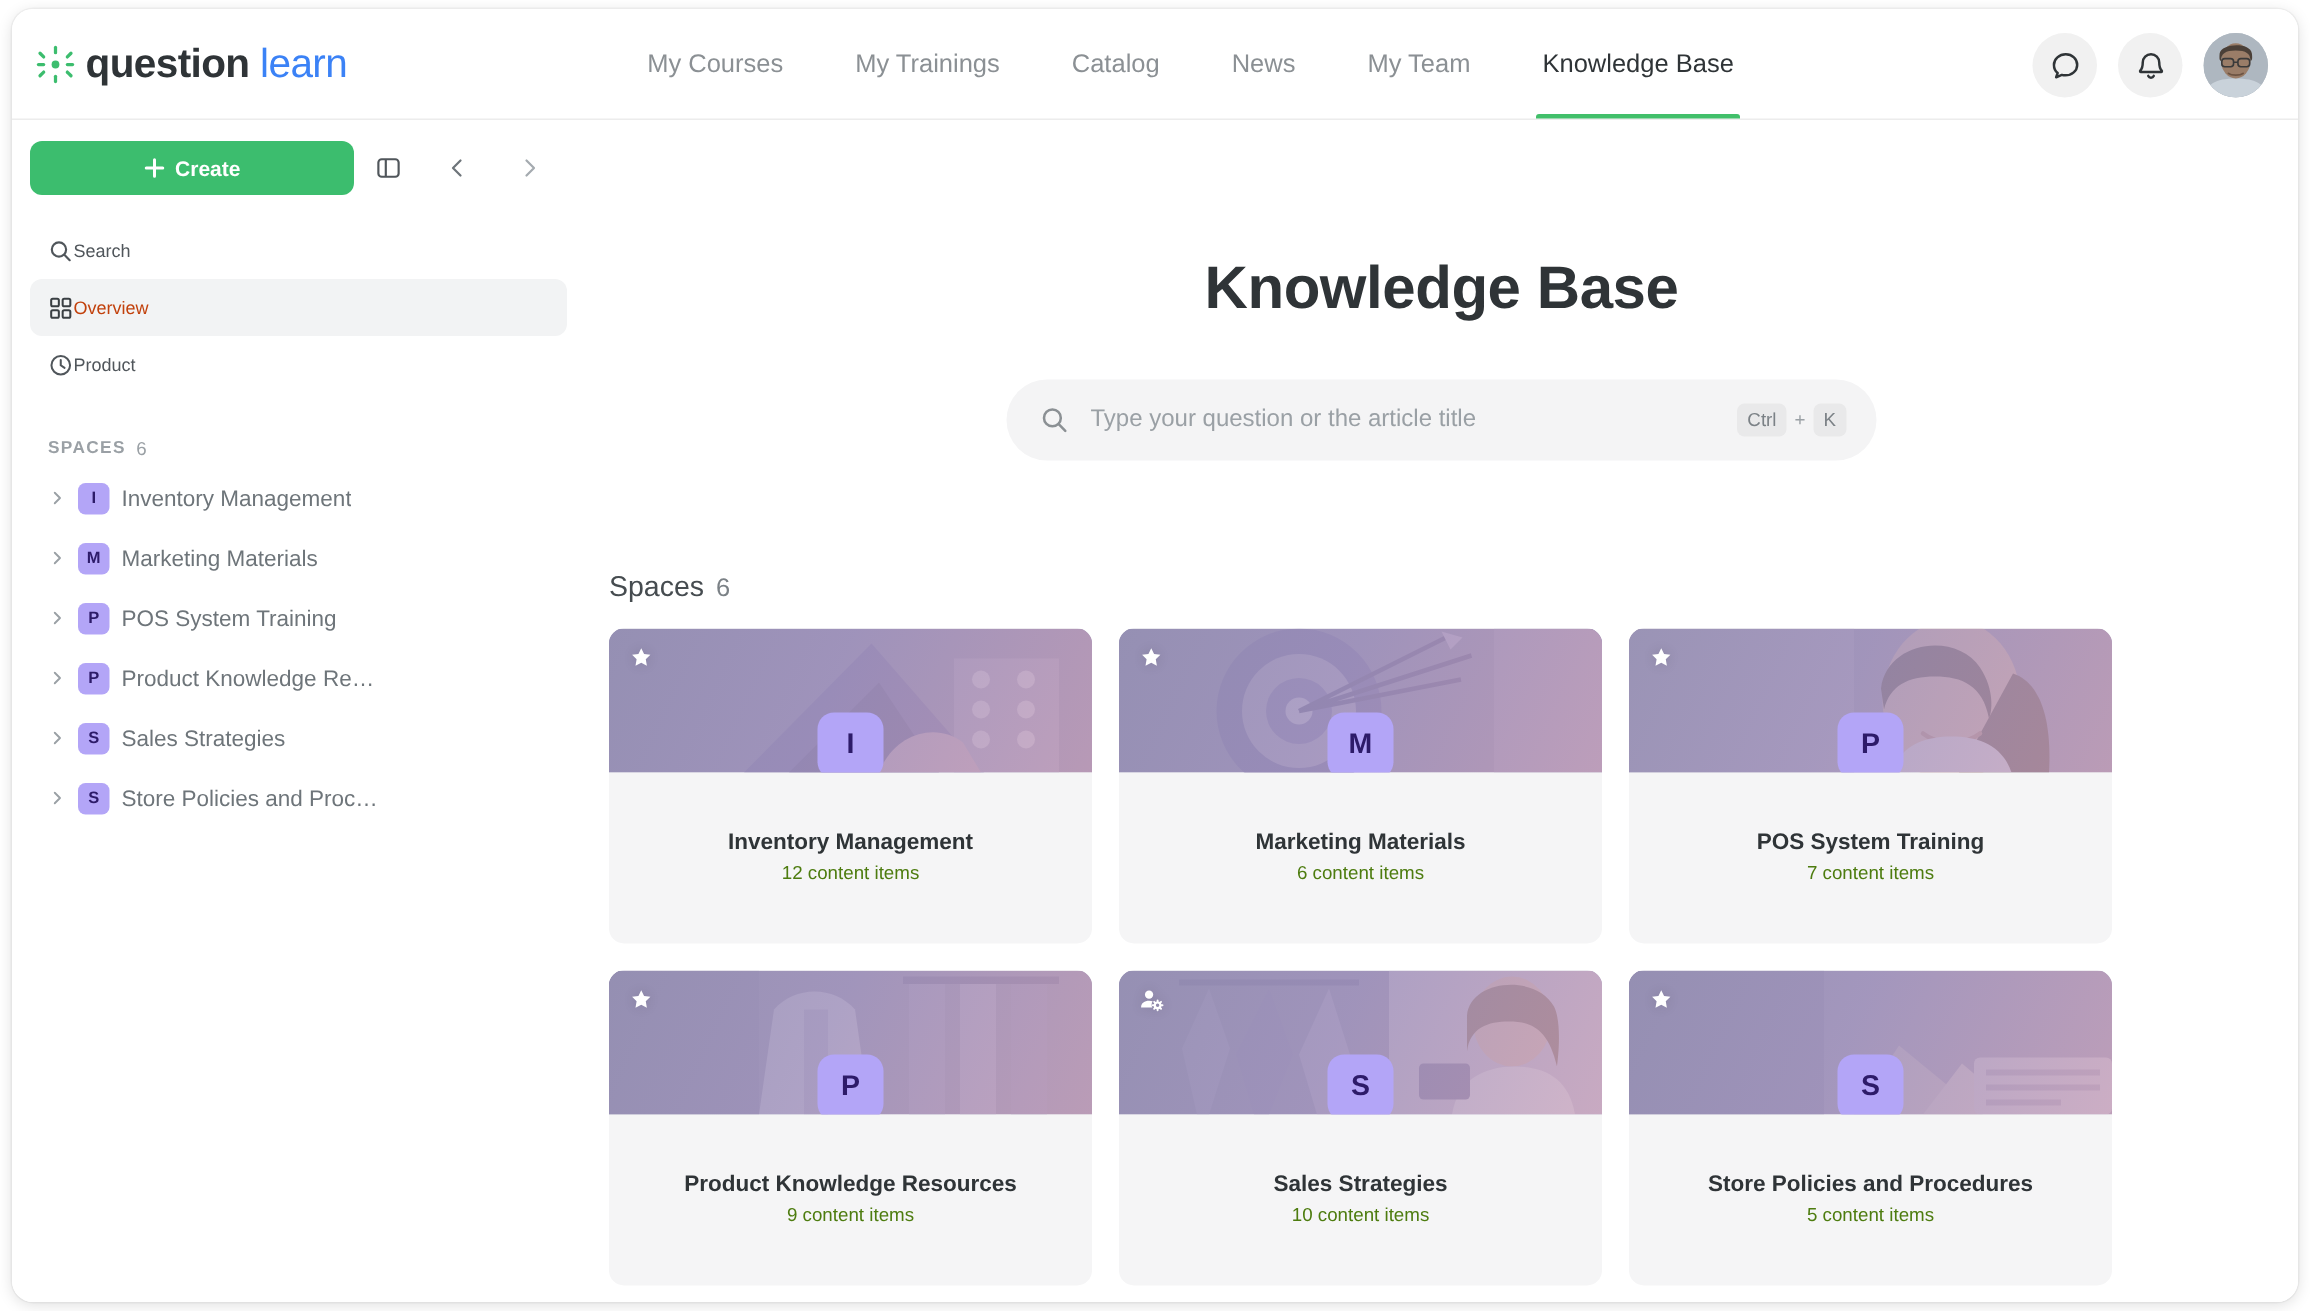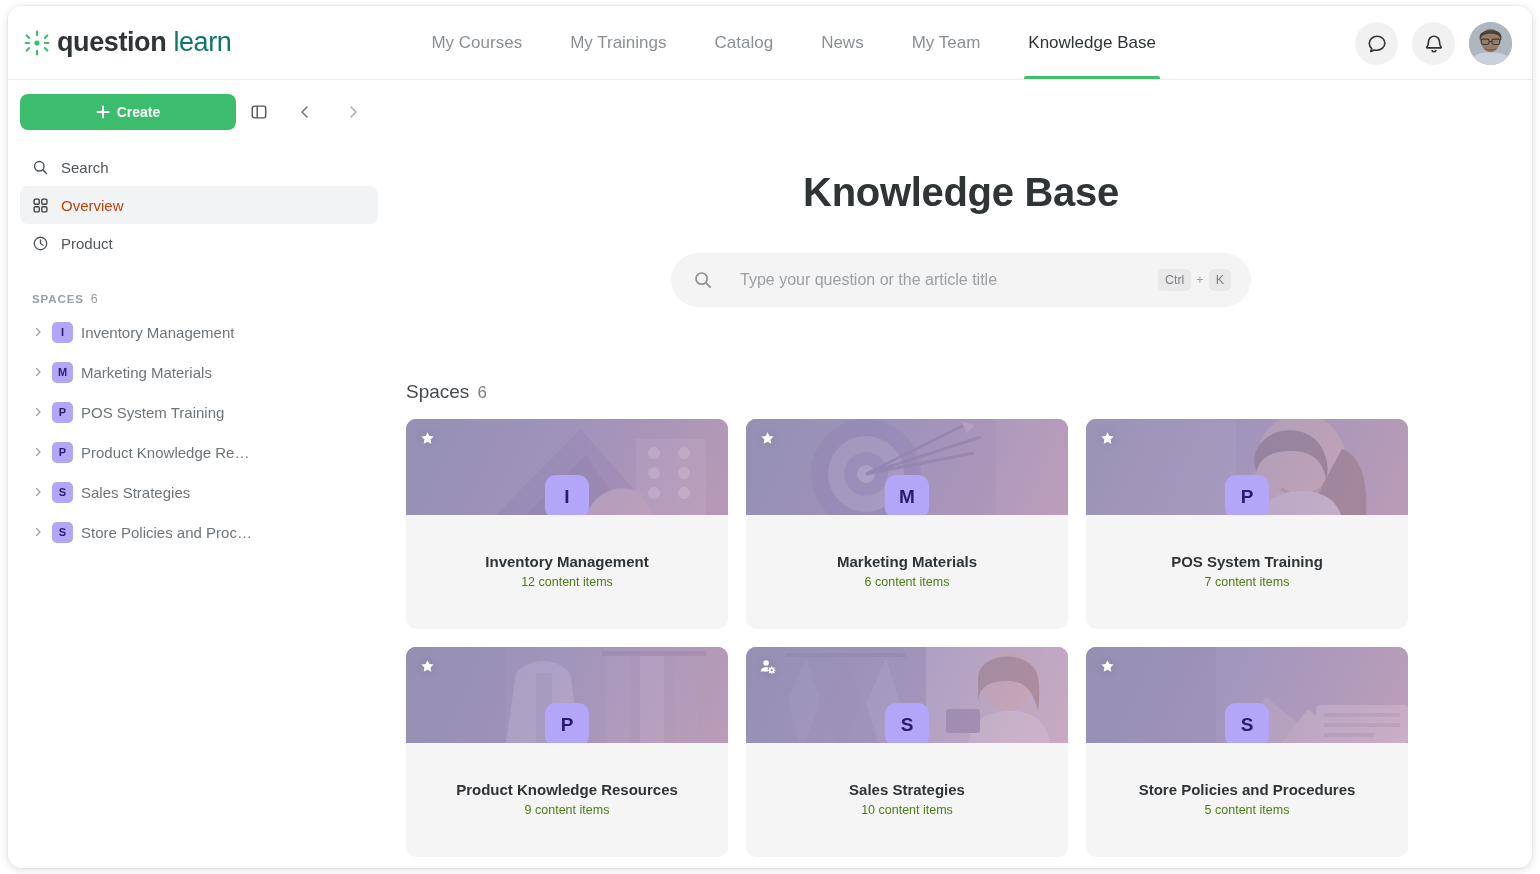--- a/index.html
+++ b/index.html
@@ -23,21 +23,21 @@
   .topbar {
     position: relative;
     height: 74px;
     background: #fff;
     border-bottom: 1px solid #ececec;
     display: flex; align-items: center;
   }
   .logo { display: flex; align-items: center; margin-left: 16px; }
   .logo-mark { width: 26px; height: 26px; margin-right: 7px; }
   .logo-text { font-size: 27px; font-weight: 700; letter-spacing: -0.4px; color: #2f3437; }
-  .logo-text .green { color: #0f766e; font-weight: 400; }
+  .logo-text .green { color: #3b82f6; font-weight: 400; }
 
   .mainnav { display: flex; align-items: center; gap: 8px; margin-left: 180px; height: 100%; }
   .navitem {
     position: relative;
     font-size: 17px; color: #8b9094;
     padding: 0 20px; height: 100%;
     display: flex; align-items: center;
     cursor: pointer; white-space: nowrap;
   }
   .navitem.active { color: #2f3437; }
@@ -73,23 +73,23 @@
     width: 216px; height: 36px; border-radius: 8px;
     background: #3cbd6e; color: #fff;
     font-size: 14px; font-weight: 700;
     display: flex; align-items: center; justify-content: center; gap: 7px;
     cursor: pointer; border: none;
   }
   .sb-icon { width: 26px; height: 26px; display: flex; align-items: center; justify-content: center; cursor: pointer; border-radius: 5px; }
 
   .sb-list { margin-top: 18px; padding: 0 12px; }
   .sb-item {
-    display: flex; align-items: center; gap: 12px;
+    display: flex; align-items: center; 
     height: 38px; padding: 0 12px; border-radius: 8px;
-    font-size: 15px; color: #50565b; cursor: pointer;
+    font-size: 12px; color: #50565b; cursor: pointer;
   }
   .sb-item.active { background: #f2f3f4; color: #c2410c; }
 
   .sb-section {
     margin: 30px 0 6px 0; padding: 0 24px;
     font-size: 11.5px; font-weight: 700; letter-spacing: 0.9px;
     color: #9aa0a5; display: flex; gap: 7px; align-items: center;
   }
   .sb-section .cnt { font-weight: 400; letter-spacing: 0; font-size: 12.5px; }
 
@@ -110,21 +110,21 @@
   
   .main { flex: 1; background: #fff; overflow: hidden; position: relative; }
   .page-title {
     text-align: center; font-size: 40px; font-weight: 700;
     color: #2f3437; margin-top: 90px; letter-spacing: -0.3px;
   }
   .search-wrap { display: flex; justify-content: center; margin-top: 38px; }
   .searchbox {
     width: 580px; height: 54px; border-radius: 27px;
     background: #f4f4f5; display: flex; align-items: center;
-    padding: 0 20px 0 22px; gap: 27px; cursor: text; justify-content: space-between;
+    padding: 0 20px 0 22px; gap: 14px; cursor: text; justify-content: space-between;
   }
   .searchbox input {
     flex: 1; border: none; background: transparent; outline: none;
     font-size: 16px; color: #3a3f43; font-family: "Liberation Sans", sans-serif;
   }
   .searchbox input::placeholder { color: #9aa0a5; }
   .kbd-group { display: flex; align-items: center; gap: 5px; }
   .kbd {
     background: #e9e9ea; border-radius: 5px; color: #7b8186;
     font-size: 12.5px; padding: 4px 7px; min-width: 22px; text-align: center;

